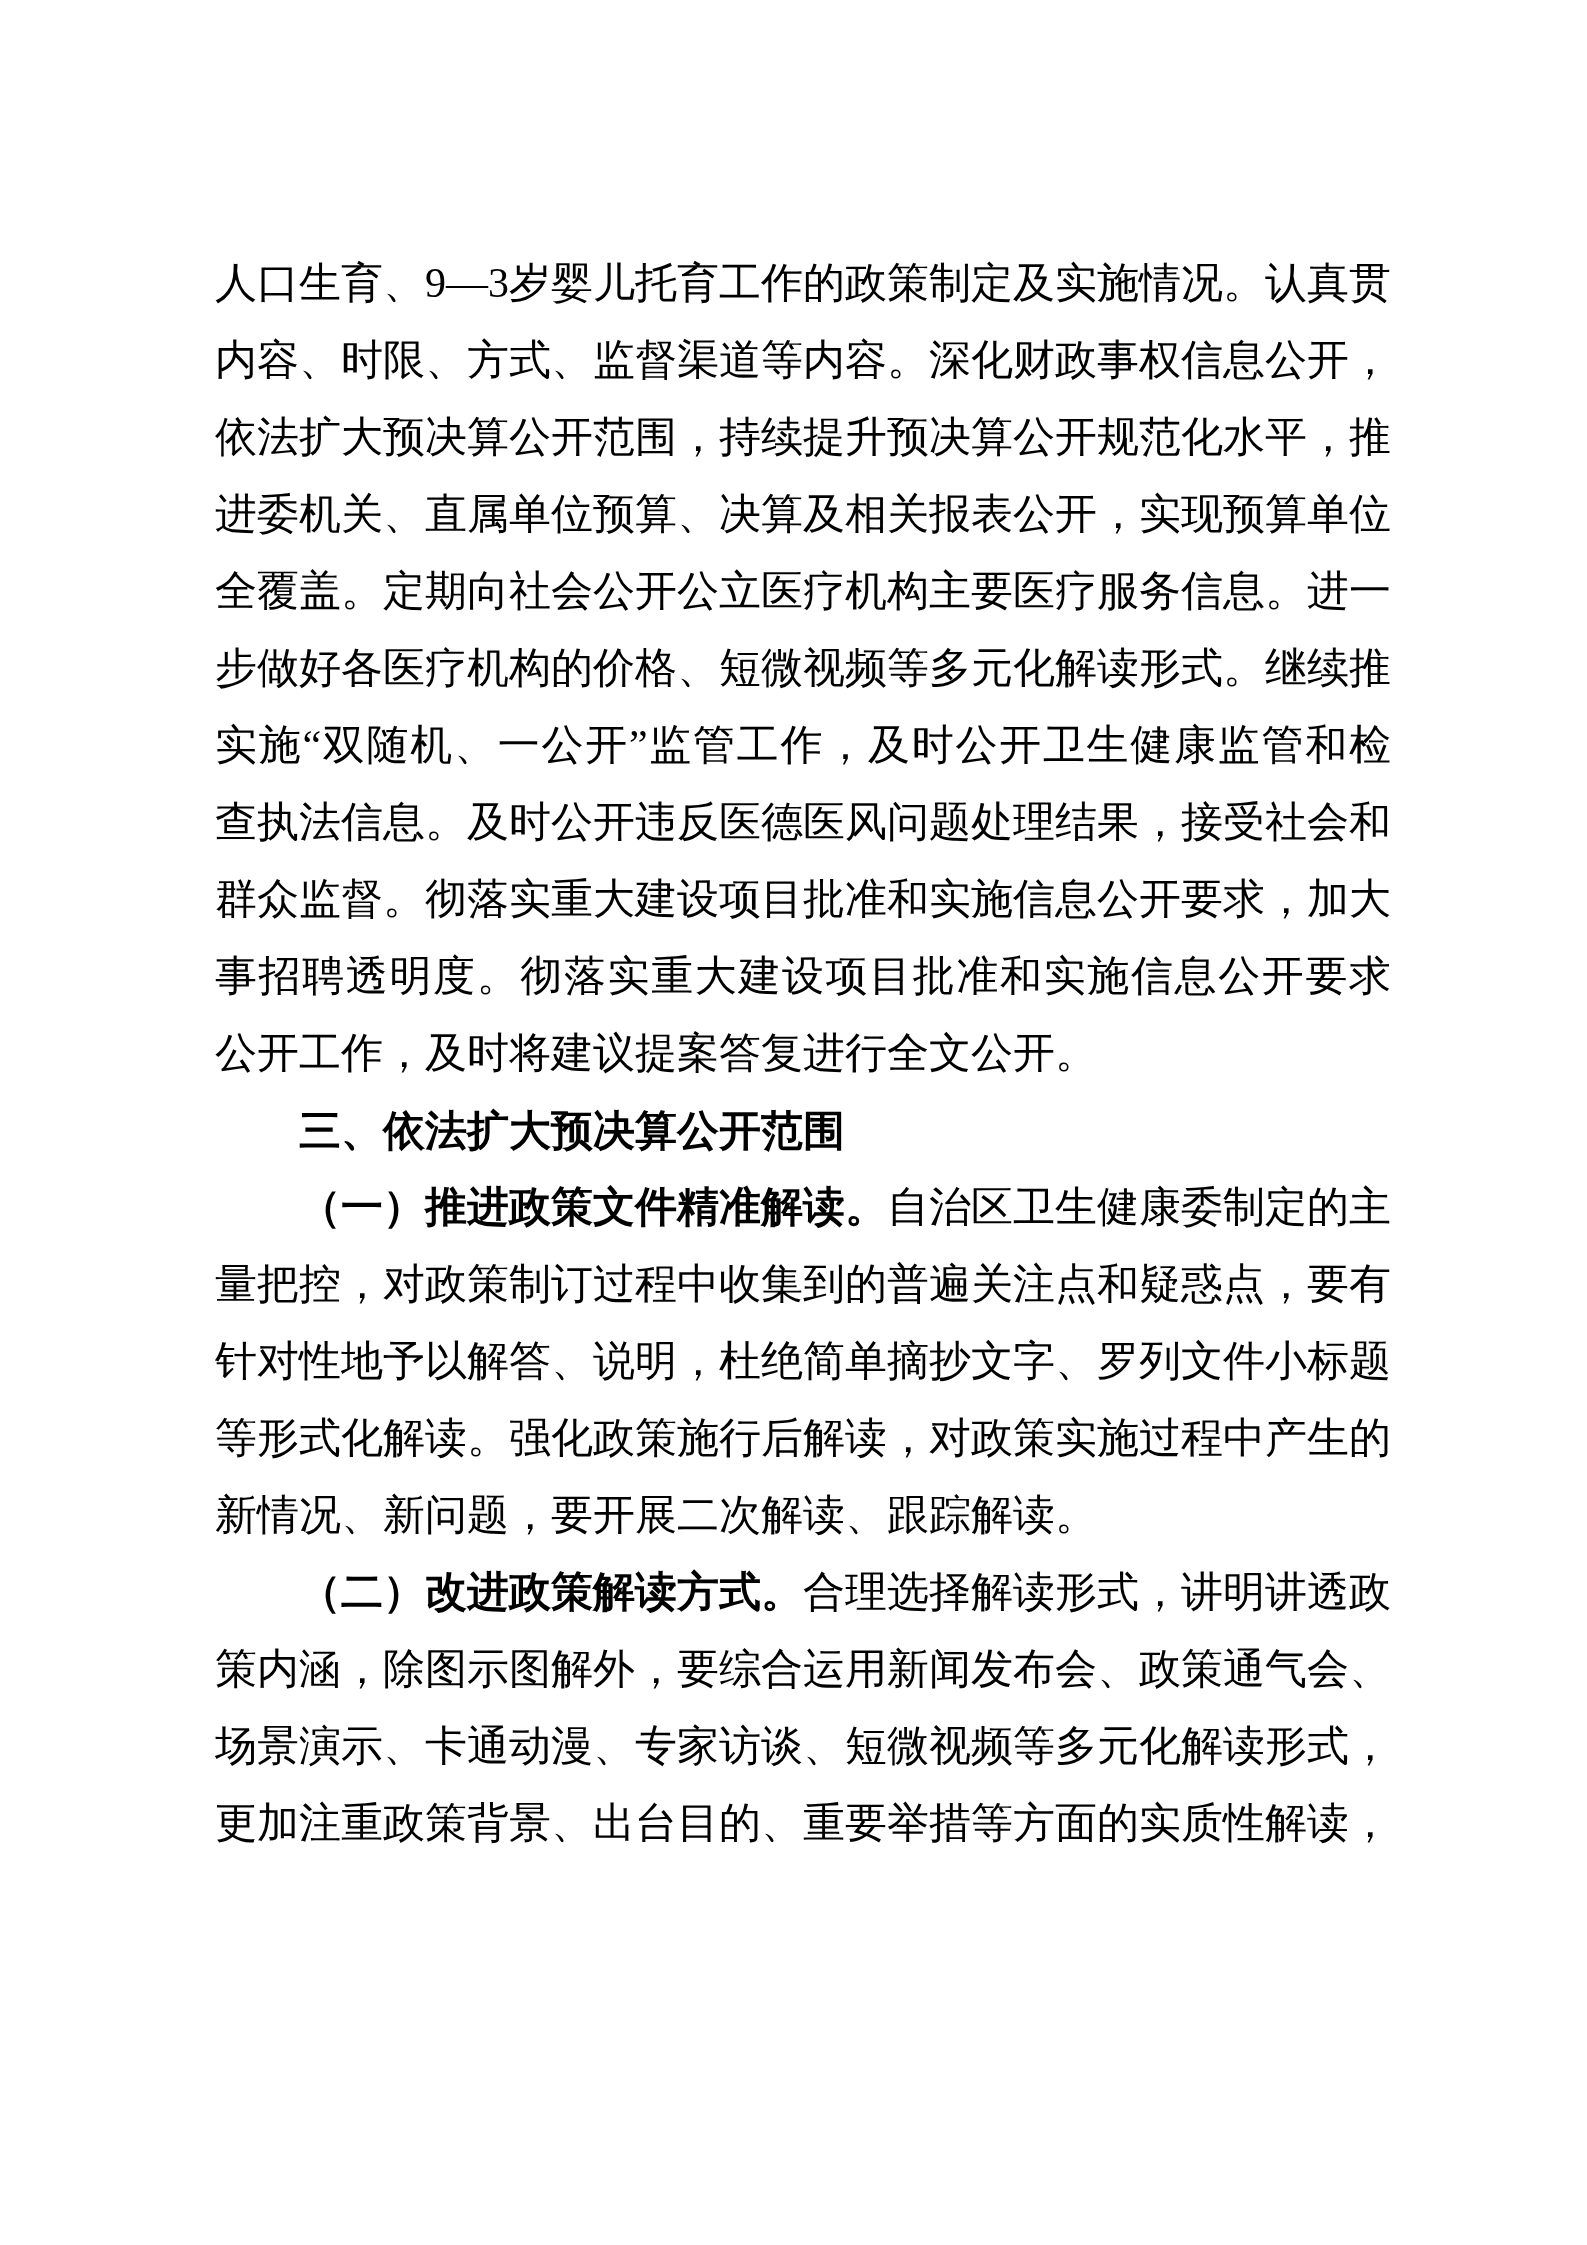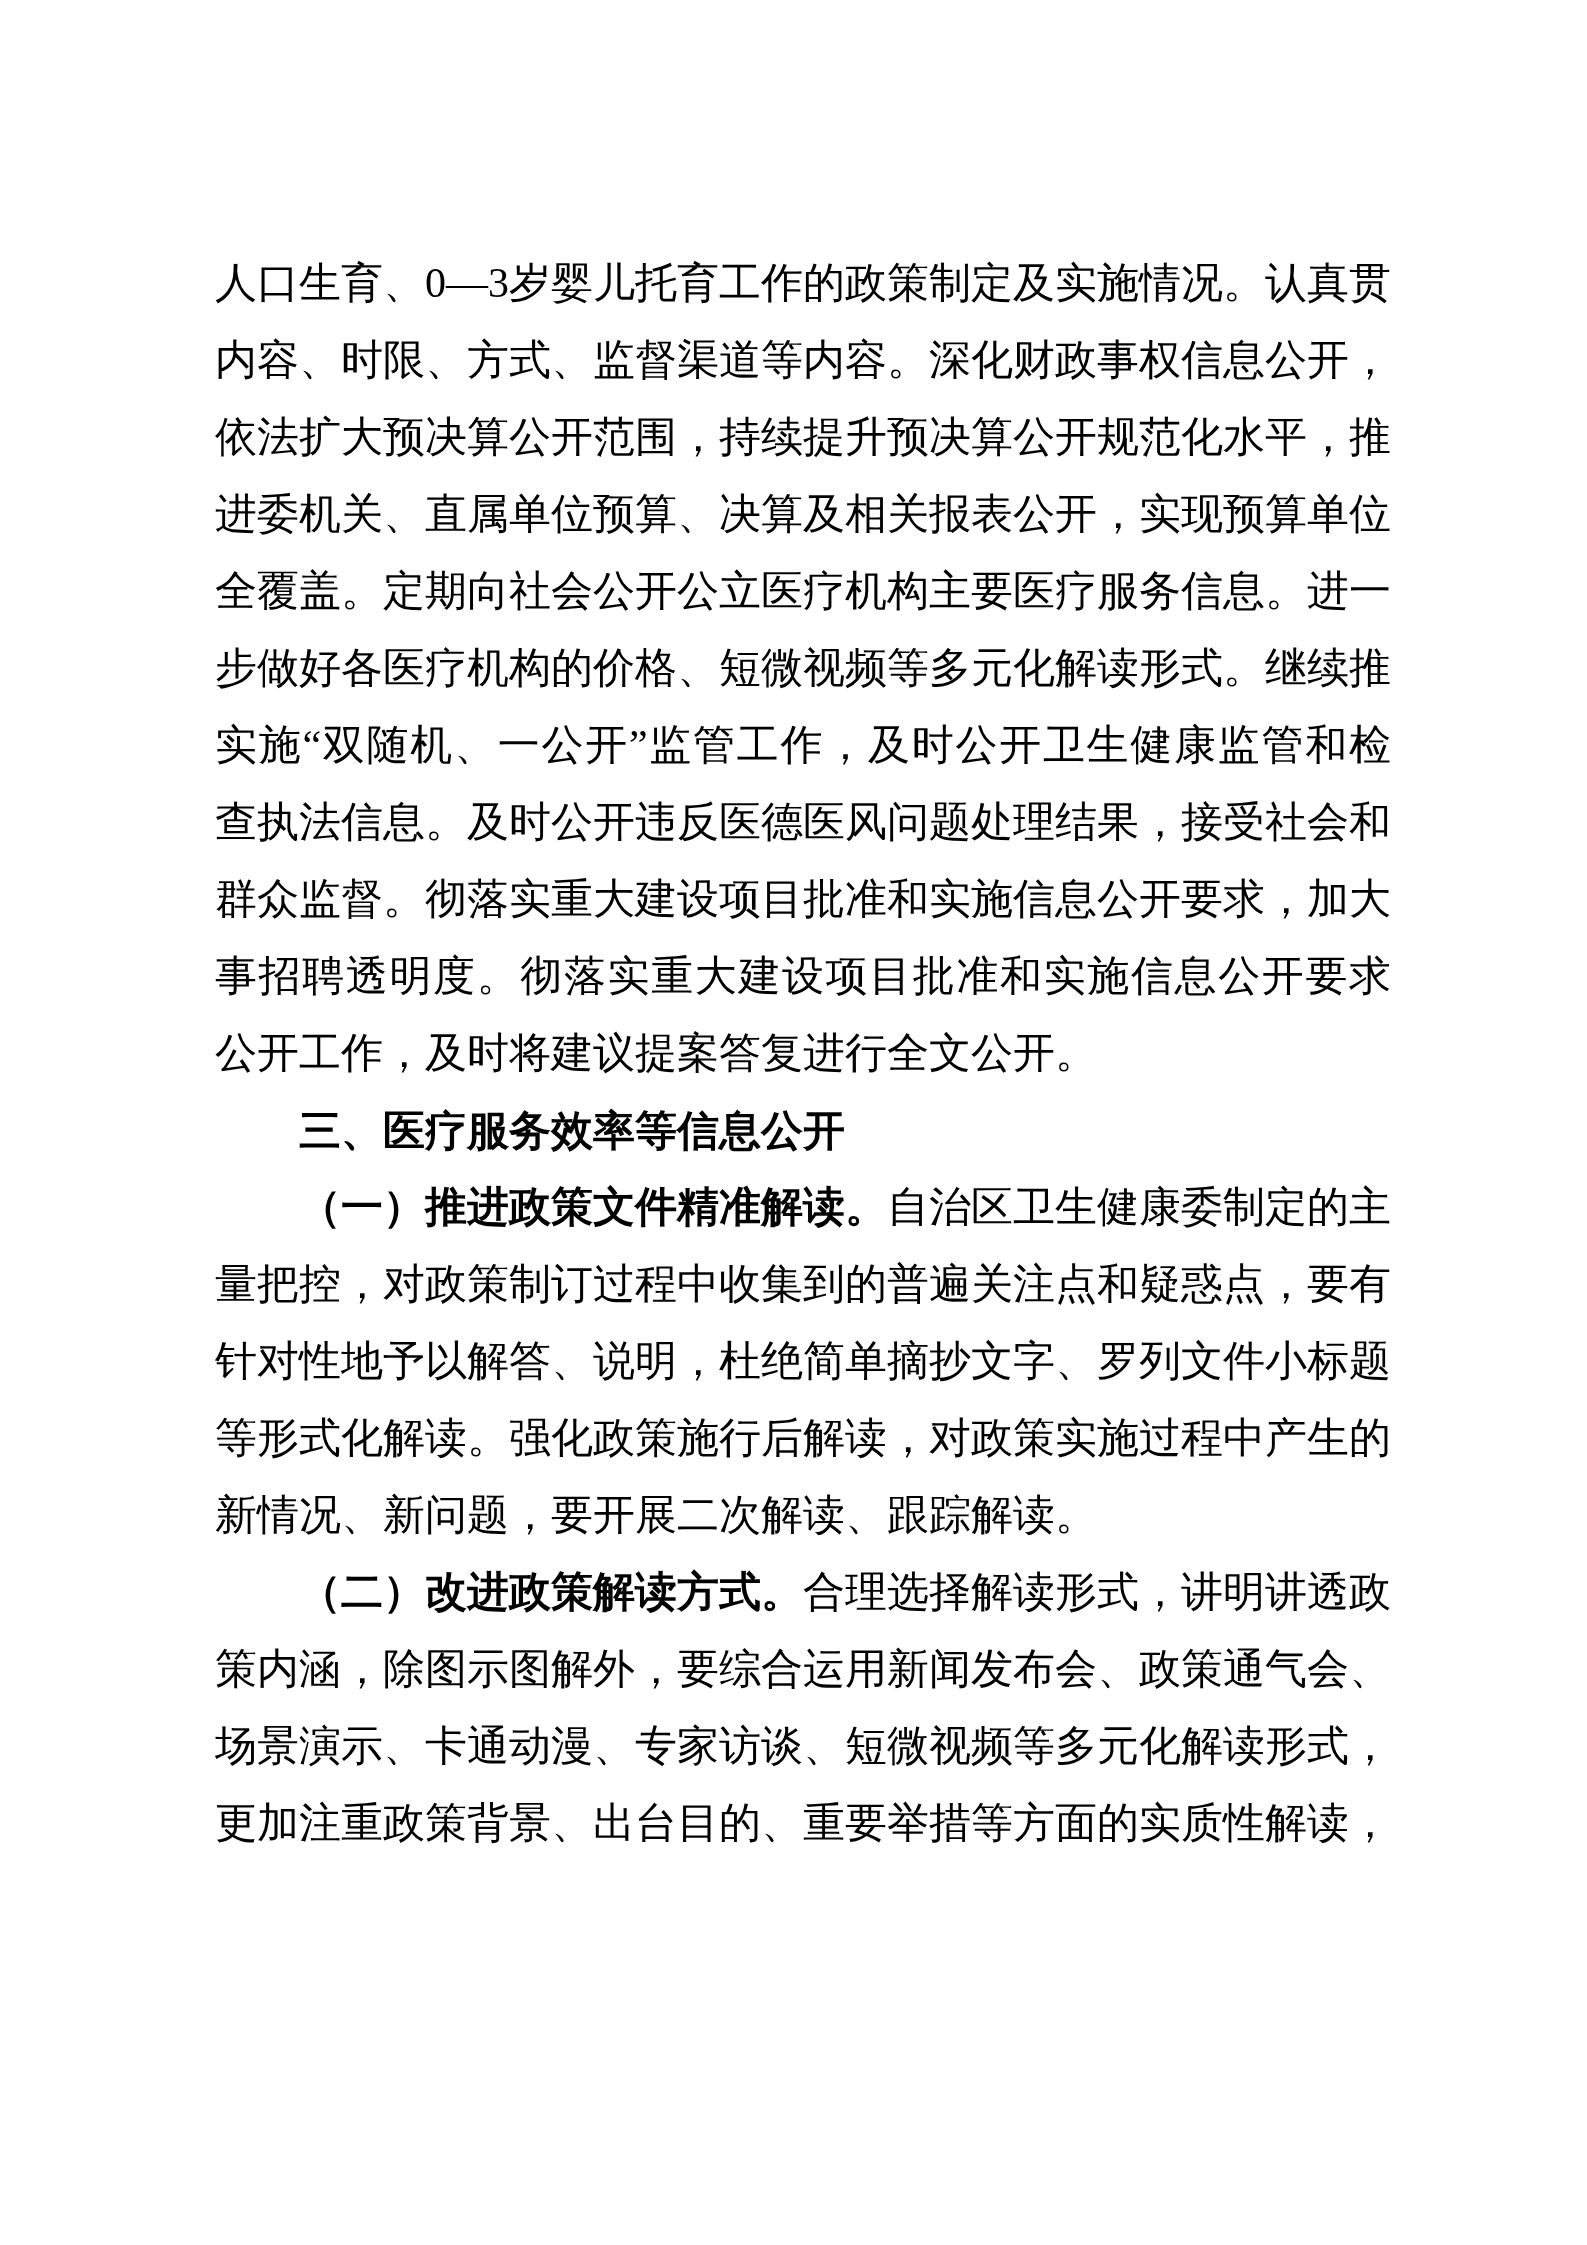--- a/index.html
+++ b/index.html
@@ -46,32 +46,32 @@
     font-family: "Liberation Sans", "DejaVu Sans", sans-serif;
     font-weight: 700;
     text-align-last: left;
   }
 </style>
 </head>
 <body>
 
 <div class="page">
   <div class="doc-body">
-      <div class="line fill"><span>人口生育、0—3岁婴儿托育工作的政策制定及实施情况。认真贯</span></div>
+      <div class="line fill"><span>人口生育、9—3岁婴儿托育工作的政策制定及实施情况。认真贯</span></div>
       <div class="line fill"><span>内容、时限、方式、监督渠道等内容。深化财政事权信息公开，</span></div>
       <div class="line fill"><span>依法扩大预决算公开范围，持续提升预决算公开规范化水平，推</span></div>
       <div class="line fill"><span>进委机关、直属单位预算、决算及相关报表公开，实现预算单位</span></div>
       <div class="line fill"><span>全覆盖。定期向社会公开公立医疗机构主要医疗服务信息。进一</span></div>
       <div class="line fill"><span>步做好各医疗机构的价格、短微视频等多元化解读形式。继续推动</span></div>
       <div class="line fill"><span>实施“双随机、一公开”监管工作，及时公开卫生健康监管和检</span></div>
       <div class="line fill"><span>查执法信息。及时公开违反医德医风问题处理结果，接受社会和</span></div>
       <div class="line fill"><span>群众监督。彻落实重大建设项目批准和实施信息公开要求，加大人</span></div>
       <div class="line fill"><span>事招聘透明度。彻落实重大建设项目批准和实施信息公开要求</span></div>
       <div class="line"><span>公开工作，及时将建议提案答复进行全文公开。</span></div>
-      <div class="line heading indent">三、医疗服务效率等信息公开</div>
+      <div class="line heading indent">三、依法扩大预决算公开范围</div>
       <div class="line fill indent"><span class="lead">（一）推进政策文件精准解读。</span><span>自治区卫生健康委制定的主</span></div>
       <div class="line fill"><span>量把控，对政策制订过程中收集到的普遍关注点和疑惑点，要有</span></div>
       <div class="line fill"><span>针对性地予以解答、说明，杜绝简单摘抄文字、罗列文件小标题</span></div>
       <div class="line fill"><span>等形式化解读。强化政策施行后解读，对政策实施过程中产生的</span></div>
       <div class="line"><span>新情况、新问题，要开展二次解读、跟踪解读。</span></div>
       <div class="line fill indent"><span class="lead">（二）改进政策解读方式。</span><span>合理选择解读形式，讲明讲透政</span></div>
       <div class="line fill"><span>策内涵，除图示图解外，要综合运用新闻发布会、政策通气会、</span></div>
       <div class="line fill"><span>场景演示、卡通动漫、专家访谈、短微视频等多元化解读形式，</span></div>
       <div class="line fill"><span>更加注重政策背景、出台目的、重要举措等方面的实质性解读，</span></div>
     </div>

